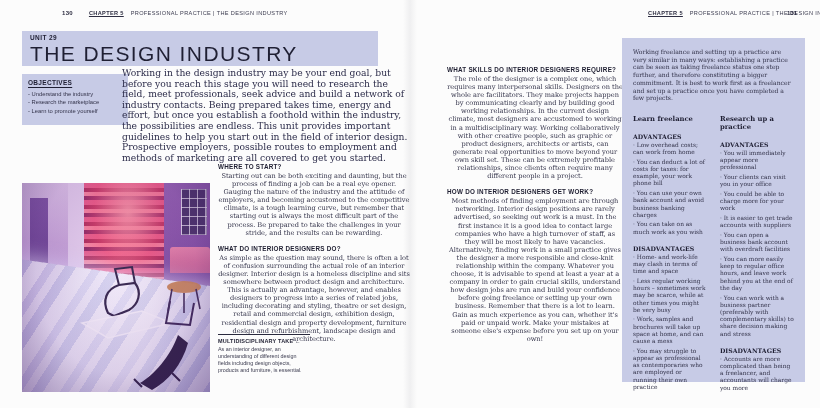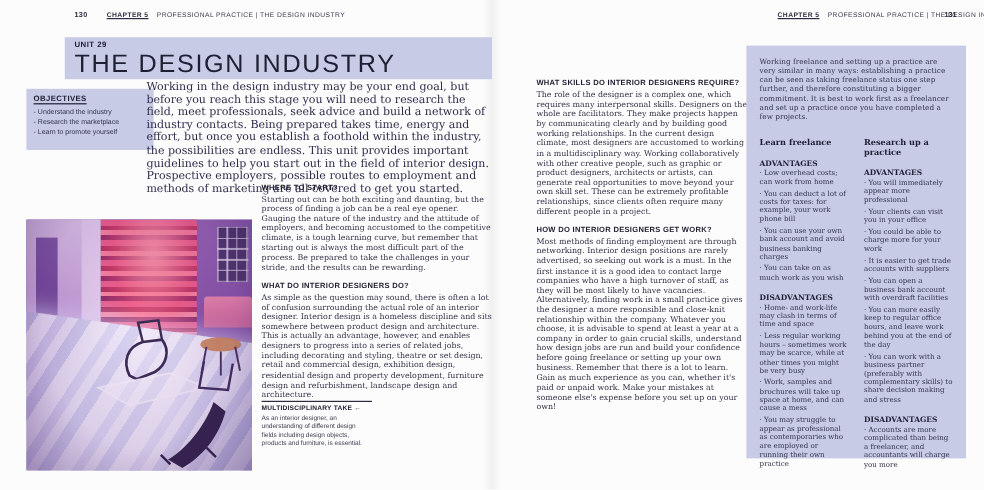--- a/index.html
+++ b/index.html
@@ -22,42 +22,42 @@
   
   .runhead{position:absolute;top:10px;font-size:5.6px;letter-spacing:.35px;color:#3c3c50;white-space:nowrap;}
   .runhead .pagenum{font-weight:bold;font-size:6px;color:#2c2c40;}
   .runhead .chapter{font-weight:bold;text-decoration:underline;text-underline-offset:1px;margin-right:5px;color:#2c2c40;}
   .runhead-left{left:62px;}
   .runhead-left .pagenum{display:inline-block;width:25px;}
   .runhead-right{left:238px;}
   .pagenum-right{position:absolute;top:10px;left:377px;font-size:6px;font-weight:bold;color:#2c2c40;}
 
   
-  .title-band{position:absolute;left:22px;top:31px;width:356px;height:35px;background:var(--lav);padding:3px 0 0 8px;margin-left:32px;}
+  .title-band{position:absolute;left:22px;top:31px;width:356px;height:35px;background:var(--lav);padding:3px 0 0 8px;}
   .unit{font-size:6.5px;font-weight:bold;letter-spacing:.4px;color:#1f1f33;}
   .main-title{margin:0;margin-top:1px;font-size:21px;font-weight:400;letter-spacing:1.4px;color:#1f1f33;}
 
   
   .objectives{position:absolute;left:22px;top:74px;width:106px;height:51px;background:var(--lav);padding:5px 6px;}
   .obj-head{font-size:6.5px;font-weight:bold;letter-spacing:.3px;text-decoration:underline;text-underline-offset:1.5px;margin-bottom:3.5px;color:#1f1f33;}
   .objectives ul{list-style:none;margin:0;padding:0;}
   .objectives li{font-size:5.8px;line-height:1.5;color:#33334a;}
   .objectives li::before{content:"- ";}
 
   
   .intro{position:absolute;left:122px;top:68px;width:288px;margin:0;
     font-family:"DejaVu Serif",serif;font-size:9.2px;line-height:10.6px;color:#2c2c4a;
     text-decoration-thickness:.6px;text-underline-offset:1.5px;}
 
   
   .textcol{position:absolute;}
-  .col1{left:218px;top:153px;width:192px;}
+  .col1{left:218px;top:163px;width:192px;}
   .col2{left:37px;top:66px;width:176px;}
   .section h3{font-size:6.3px;font-weight:bold;letter-spacing:.25px;margin:0 0 2px;color:#1d1d30;}
-  .section p{margin:0 0 8px;font-family:"DejaVu Serif",serif;font-size:6.6px;line-height:8.1px;color:#33334a;}
+  .section p{margin:0 0 8px;font-family:"DejaVu Serif",serif;font-size:6.6px;line-height:8.1px;color:#33334a;text-align:center;}
 
   
   .caption{position:absolute;left:218px;top:334px;width:92px;border-top:1px solid #2a2a3e;padding-top:3px;}
   .caption h4{font-size:5.5px;letter-spacing:.2px;margin:0 0 2px;color:#1d1d30;}
   .caption p{font-size:5.4px;line-height:6.9px;margin:0;color:#3c3c50;}
 
   
   .panel{position:absolute;left:212px;top:38px;width:183px;height:344px;background:var(--lav);padding:10px 11px;}
   .panel-head{font-size:8.2px;font-weight:bold;letter-spacing:.4px;margin:0 0 8px;color:#1d1d30;
     text-decoration:underline;text-underline-offset:2px;}

